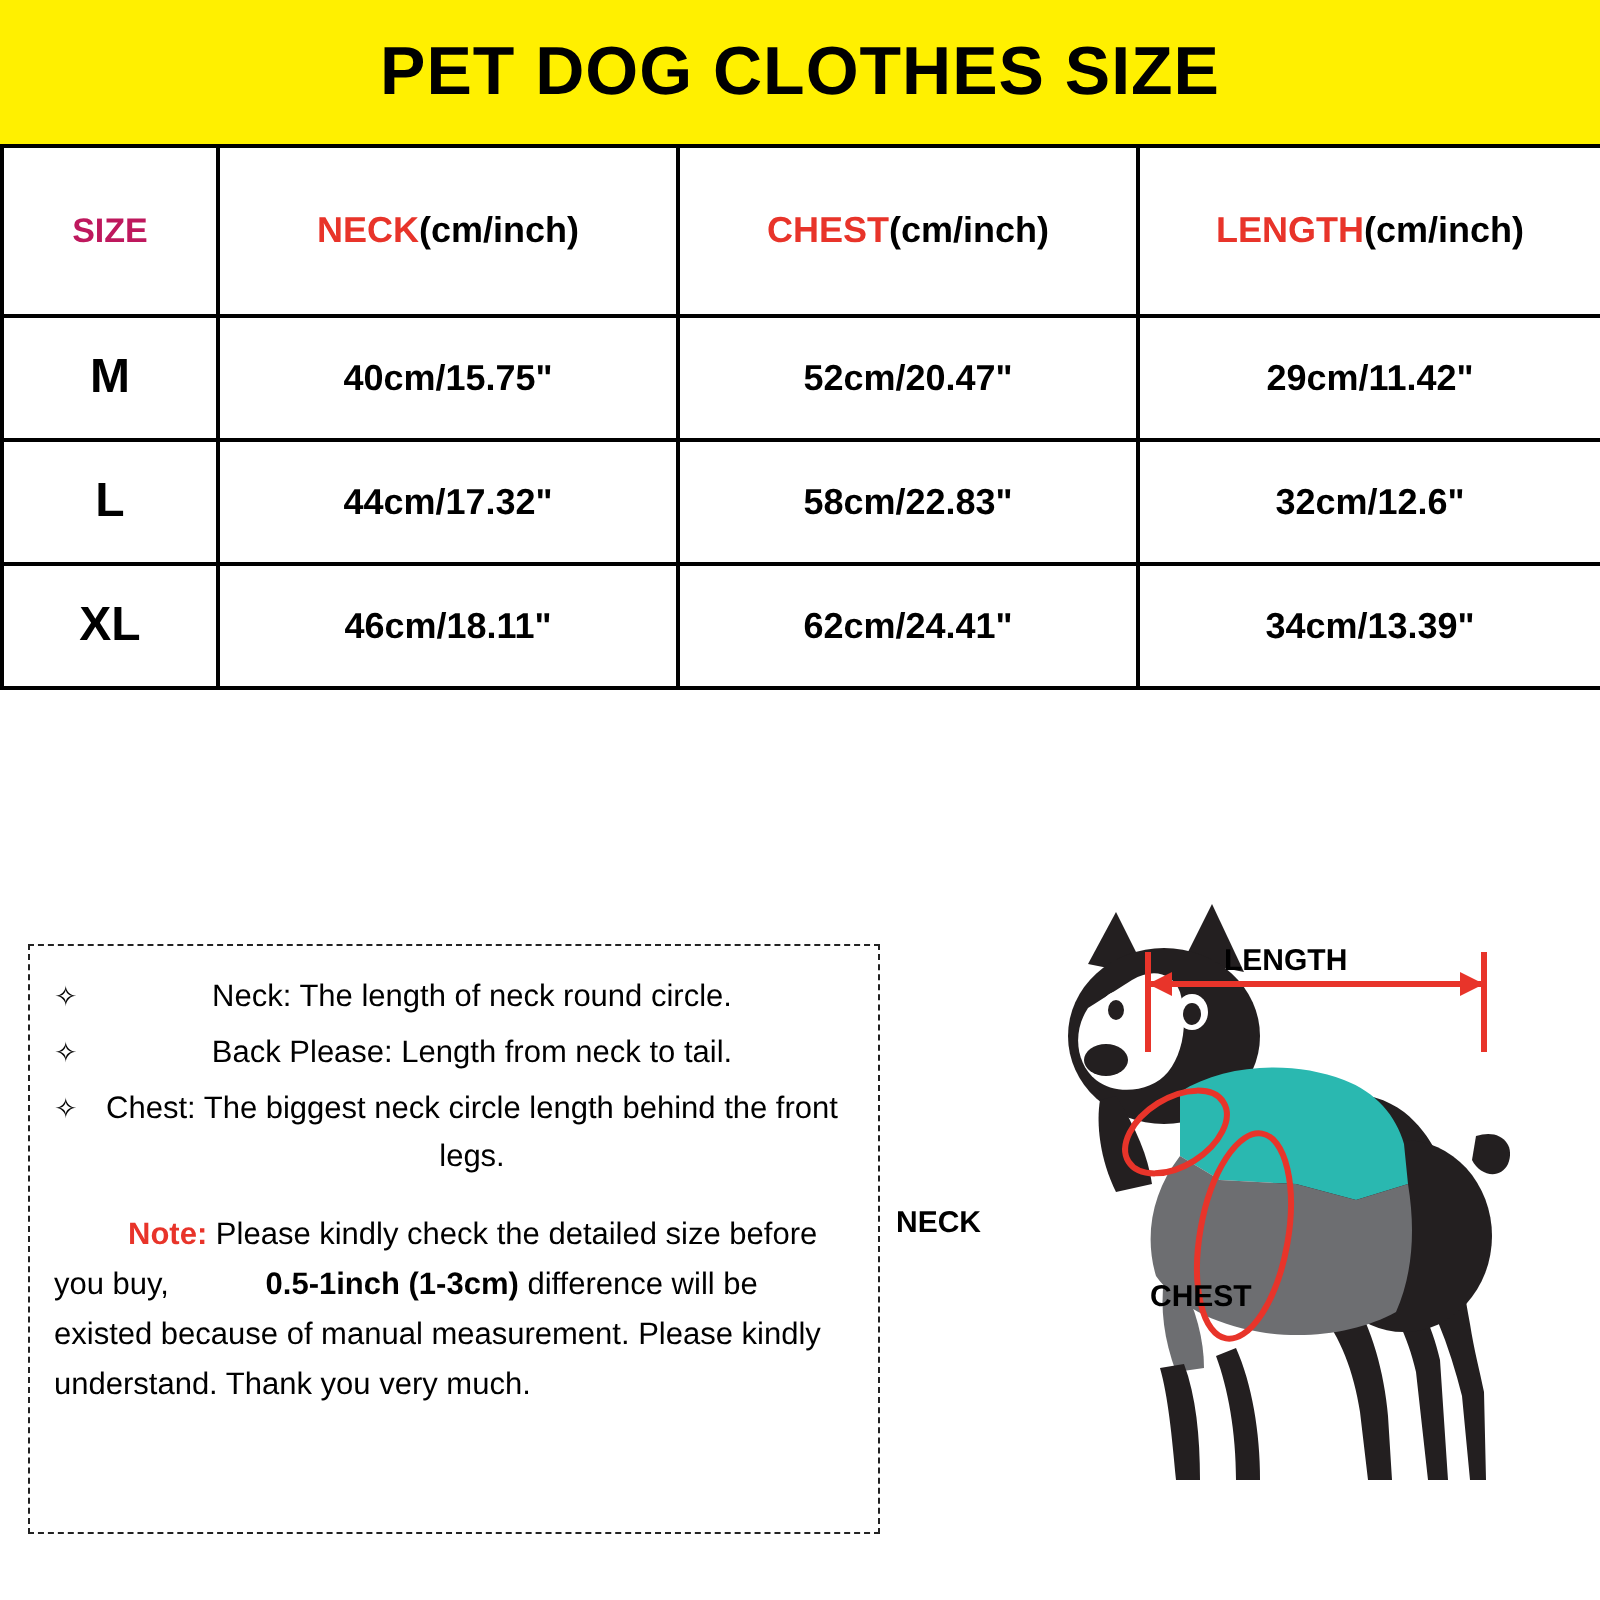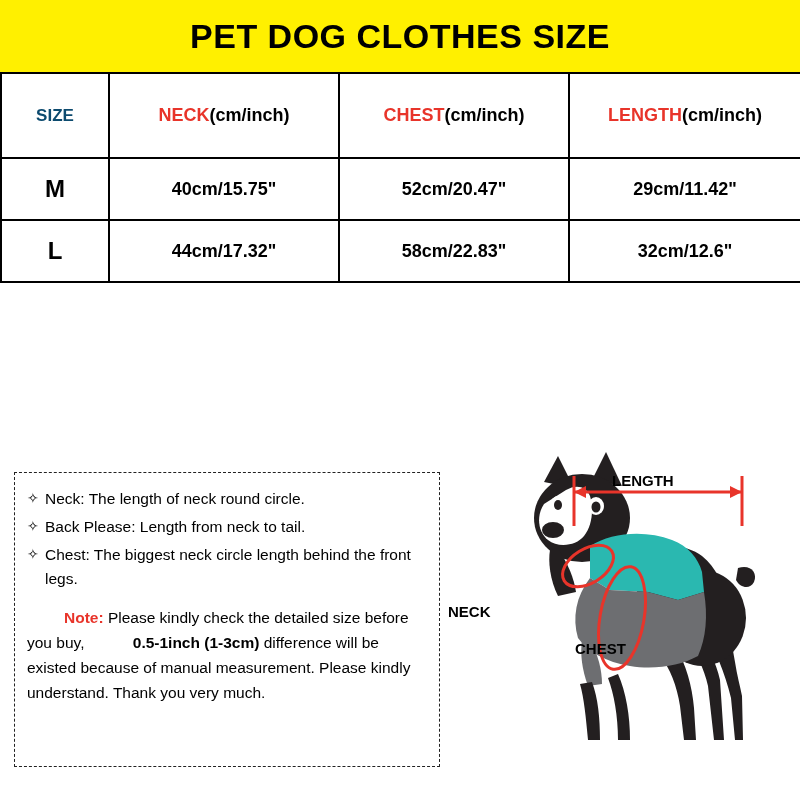--- a/index.html
+++ b/index.html
@@ -51,21 +51,21 @@
   .size-table tr.header-row { height: 85px; }
 
   .col-size  { width: 108px; }
   .col-neck  { width: 230px; }
   .col-chest { width: 230px; }
   .col-len   { width: 232px; }
 
   .hdr-size {
     font-size: 17px;
     font-weight: bold;
-    color: #0c4a6e;
+    color: #be185d;
   }
   .hdr-red {
     font-size: 18px;
     font-weight: bold;
     color: #e8342a;
   }
   .hdr-red .unit {
     color: #000000;
   }
   .cell-size {
@@ -102,21 +102,21 @@
     color: #000;
     margin-bottom: 4px;
   }
   .diamond {
     width: 18px;
     flex: 0 0 18px;
     font-size: 14px;
     line-height: 1.6;
     color: #000;
   }
-  .note-text { flex: 1; }
+  .note-text { flex: 1; text-align: center; }
 
   .note-paragraph {
     margin-top: 14px;
     font-size: 15.5px;
     line-height: 1.62;
     color: #000;
   }
   .note-label {
     color: #e8342a;
     font-weight: bold;
@@ -179,20 +179,26 @@
         <td class="cell-val">40cm/15.75"</td>
         <td class="cell-val">52cm/20.47"</td>
         <td class="cell-val">29cm/11.42"</td>
       </tr>
       <tr>
         <td class="cell-size">L</td>
         <td class="cell-val">44cm/17.32"</td>
         <td class="cell-val">58cm/22.83"</td>
         <td class="cell-val">32cm/12.6"</td>
       </tr>
+      <tr>
+        <td class="cell-size">XL</td>
+        <td class="cell-val">46cm/18.11"</td>
+        <td class="cell-val">62cm/24.41"</td>
+        <td class="cell-val">34cm/13.39"</td>
+      </tr>
     </tbody>
   </table>
 
   <div class="bottom">
 
     <div class="notes-box">
       <div class="note-line">
         <span class="diamond">✧</span>
         <span class="note-text">Neck: The length of neck round circle.</span>
       </div>

